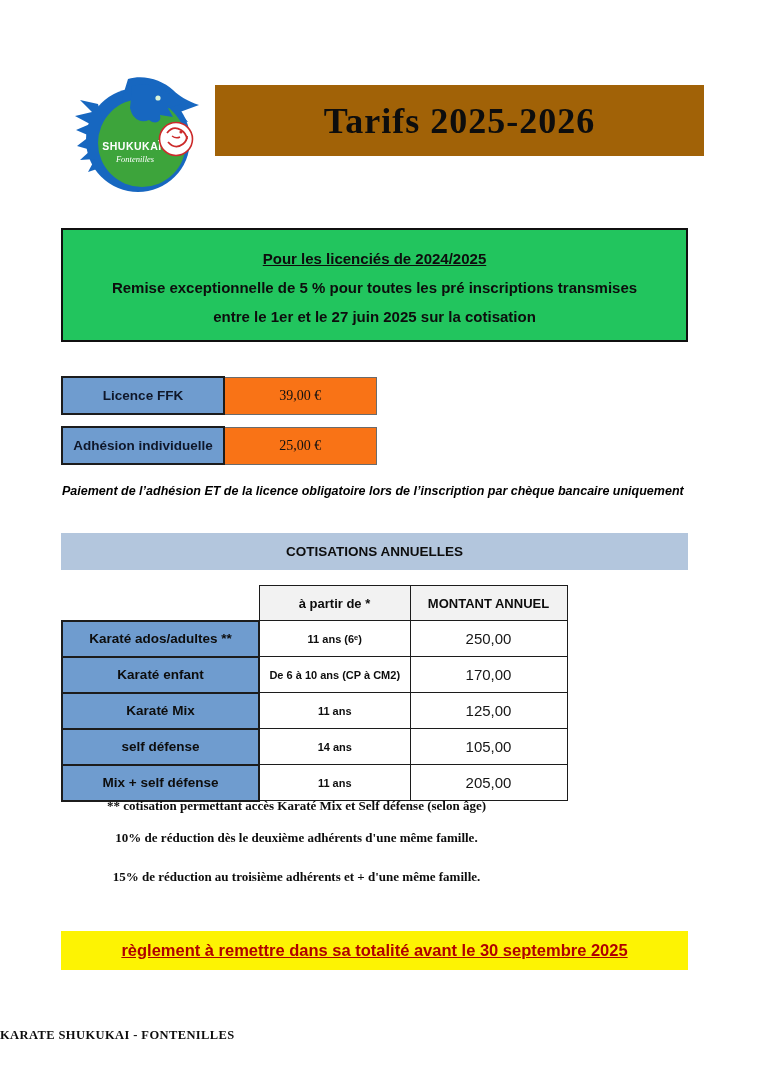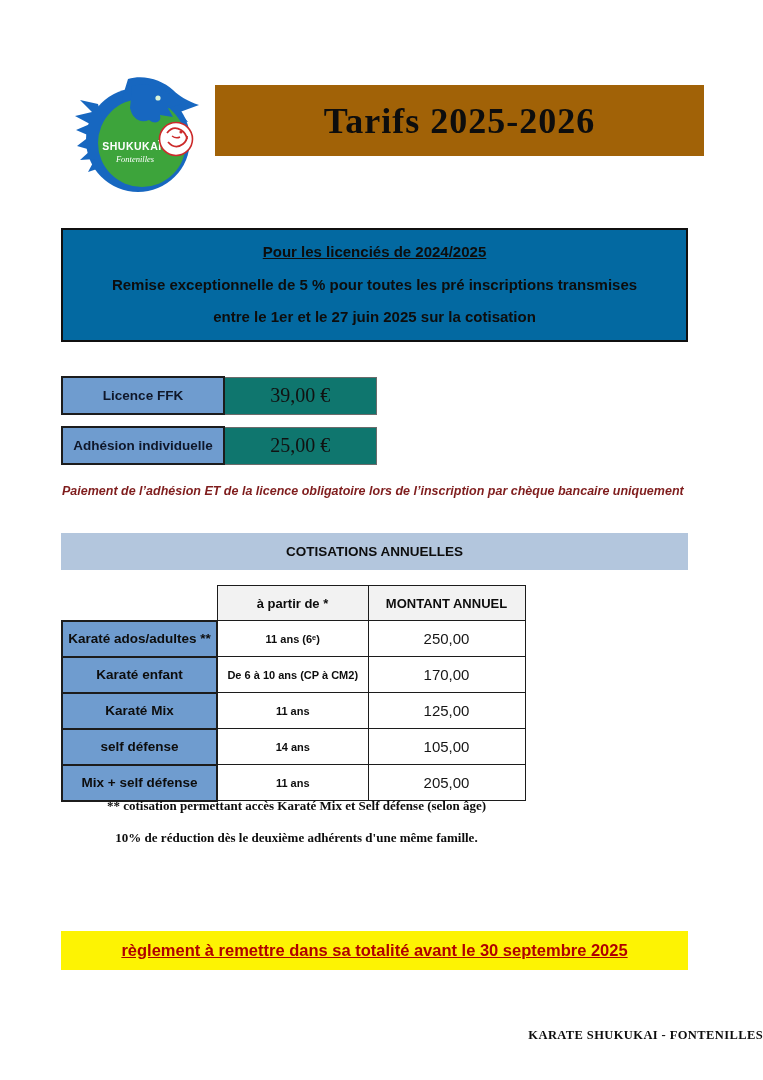--- a/index.html
+++ b/index.html
@@ -8,71 +8,71 @@
 
   
   .logo{position:absolute;left:72px;top:76px;width:134px;height:120px;}
   .title-banner{position:absolute;left:215px;top:85px;width:489px;height:71px;
         background:#a16207;display:flex;align-items:center;justify-content:center;}
   .title-banner span{font-family:"Liberation Serif",serif;font-weight:bold;
         font-size:36px;color:#0d0d0d;letter-spacing:1px;}
 
   
   .promo-box{position:absolute;left:61px;top:228px;width:627px;height:114px;
-        background:#0369a1;border:2.5px solid #101010;box-sizing:border-box;
+        background:#22c55e;border:2.5px solid #101010;box-sizing:border-box;
         display:flex;flex-direction:column;justify-content:space-between;
-        padding:13px 6px 15px 6px;}
+        padding:20px 6px 15px 6px;}
   .promo-line{text-align:center;font-weight:bold;font-size:15px;color:#0d0d0d;}
   .promo-line.u{text-decoration:underline;}
 
   
   .fee-table{position:absolute;left:61px;border-collapse:collapse;}
   .fee-table td{box-sizing:border-box;height:37px;text-align:center;vertical-align:middle;}
   .fee-label{width:162px;background:#6f9ccf;border:2px solid #1c1c1c;
         font-weight:bold;font-size:13.5px;color:#0f172a;}
-  .fee-amount{width:152px;background:#0f766e;border:1.2px solid #6b6b6b;
-        font-family:"Liberation Serif",serif;font-size:20px;color:#111;}
+  .fee-amount{width:152px;background:#f97316;border:1.2px solid #6b6b6b;
+        font-family:"Liberation Serif",serif;font-size:14px;color:#111;}
 
   
   .pay-note{position:absolute;left:62px;top:484px;width:650px;
-        font-style:italic;font-weight:bold;font-size:12.5px;color:#7f1d1d;}
+        font-style:italic;font-weight:bold;font-size:12.5px;color:#000000;}
 
   
   .cotis-banner{position:absolute;left:61px;top:533px;width:627px;height:37px;
         background:#b3c6dd;display:flex;align-items:center;justify-content:center;
         font-weight:bold;font-size:13.5px;color:#0d0d0d;}
 
   
   .main-table{position:absolute;left:61px;top:585px;border-collapse:collapse;}
   .main-table td,.main-table th{box-sizing:border-box;text-align:center;vertical-align:middle;
         border:1.5px solid #1c1c1c;padding:0 4px;}
   .main-table tr.head td.ghost{border:none;background:transparent;}
   .main-table tr.head th{height:35px;background:#f2f2f2;font-weight:bold;font-size:13px;color:#0d0d0d;}
-  .col-label{width:155px;}
+  .col-label{width:197px;}
   .col-age{width:151px;}
   .col-amt{width:157px;}
   .main-table td.blue{height:36px;background:#6f9ccf;border:2px solid #1c1c1c;
         font-weight:bold;font-size:13.5px;color:#0d0d0d;}
   .main-table td.age{height:36px;background:#fff;font-weight:bold;font-size:11px;color:#0d0d0d;}
   .main-table td.amount{height:36px;background:#fff;font-size:15px;color:#161616;margin-left:48px;}
 
   
   .footnotes{position:absolute;left:61px;top:798px;width:471px;text-align:center;
         font-family:"Liberation Serif",serif;font-weight:bold;font-size:13px;color:#0d0d0d;}
   .footnotes .fn{margin:0;}
   .footnotes .fn2{margin-bottom:16px;}
   .footnotes .fn3{margin-bottom:23px;}
 
   
   .deadline-banner{position:absolute;left:61px;top:931px;width:627px;height:39px;
         background:#fdf303;display:flex;align-items:center;justify-content:center;
         font-weight:bold;font-size:16.5px;color:#b00000;text-decoration:underline;}
 
   
-  .footer{position:absolute;left:0;top:1028px;width:763px;text-align:right;
+  .footer{position:absolute;left:0;top:1028px;width:763px;text-align:left;
         font-family:"Liberation Serif",serif;font-weight:bold;font-size:12.5px;
         letter-spacing:0.4px;color:#0d0d0d;}
 </style>
 </head>
 <body>
 
 <div class="page">
 
   <div class="logo">
     <svg width="134" height="120" viewBox="0 0 134 120">
@@ -162,19 +162,20 @@
       <td class="blue col-label">Mix + self défense</td>
       <td class="age col-age">11 ans</td>
       <td class="amount col-amt">205,00</td>
     </tr>
   </tbody>
     </table>
 
   <div class="footnotes">
     <p class="fn fn2">** cotisation permettant accès Karaté Mix et Self défense (selon âge)</p>
     <p class="fn fn3">10% de réduction dès le deuxième adhérents d'une même famille.</p>
+    <p class="fn">15% de réduction au troisième adhérents et + d'une même famille.</p>
   </div>
 
   <div class="deadline-banner">règlement à remettre dans sa totalité avant le 30 septembre 2025</div>
 
   <div class="footer">KARATE SHUKUKAI - FONTENILLES</div>
 
 </div>
 
 </body></html>

